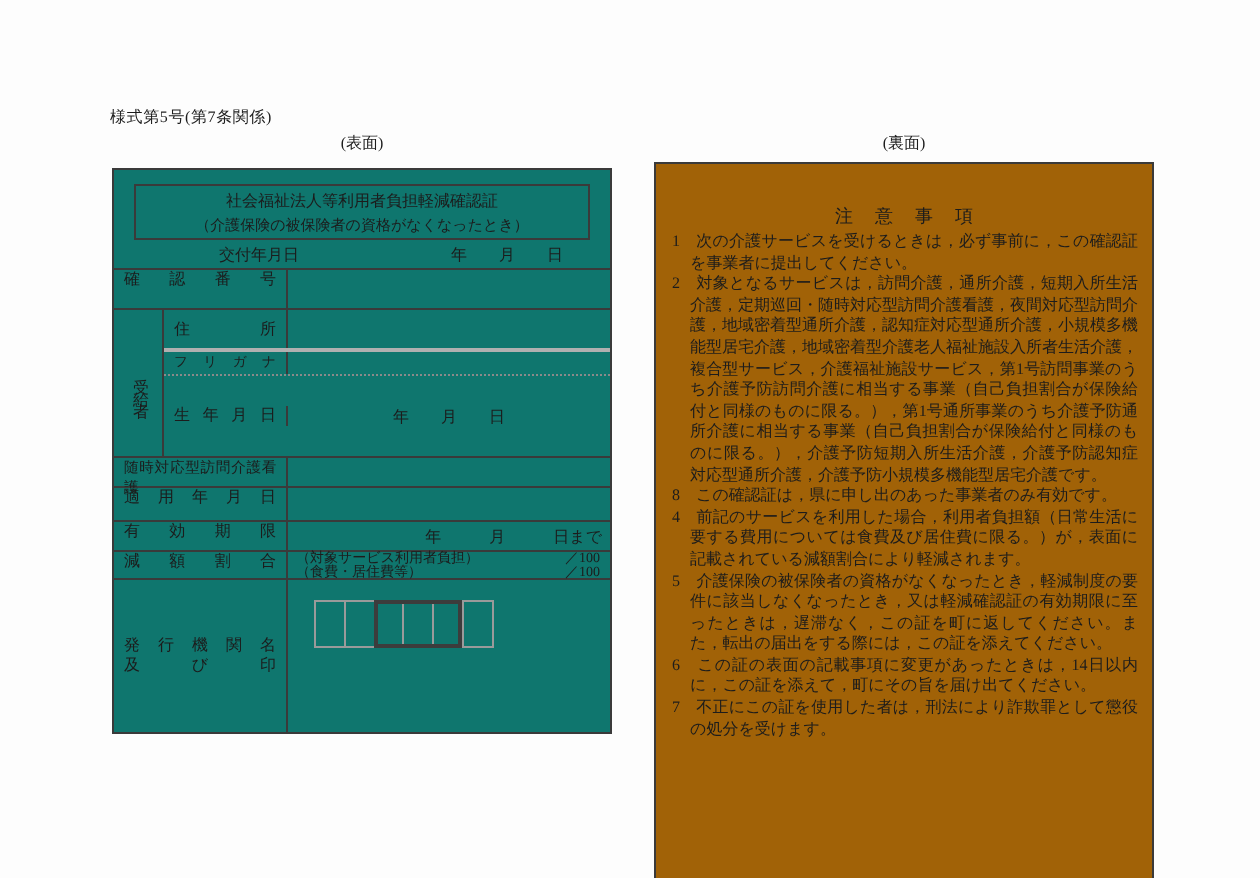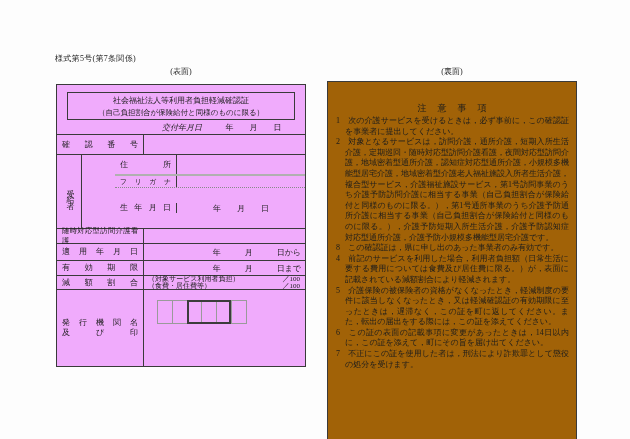--- a/index.html
+++ b/index.html
@@ -12,52 +12,52 @@
 
   
   #form-number { left:55px; top:53px; font-size:8px; letter-spacing:0.3px; }
   #front-side-label { left:56px; top:66px; width:250px; text-align:center; font-size:8px; }
   #back-side-label  { left:327px; top:66px; width:250px; text-align:center; font-size:8px; }
 
   
   #front-box {
     left:56px; top:84px; width:250px; height:283px;
     border:1px solid #3a3a3a; box-sizing:border-box;
-    display:flex; flex-direction:column; overflow:hidden; background:#f0abfc;
+    display:flex; flex-direction:column; overflow:hidden; background:#0f766e;
   }
   .title-wrap { height:37px; box-sizing:border-box; padding:7px 10px 0 10px; }
   .title-box {
     border:1px solid #3a3a3a; height:28px; box-sizing:border-box;
     display:flex; flex-direction:column; justify-content:center; text-align:center;
   }
   .title-l1 { font-size:8px; line-height:12px; }
   .title-l2 { font-size:7.5px; line-height:11px; }
 
   .trow { display:flex; box-sizing:border-box; border-bottom:1px solid #3a3a3a; }
   #row-kofu   { height:13px; }
   #row-confnum{ height:20px; }
-  #row-jukyu  { height:74px;gap:33px; }
+  #row-jukyu  { height:74px; }
   #row-insured{ height:15px; }
   #row-apply  { height:17px; }
   #row-valid  { height:15px; }
   #row-reduce { height:14px; }
   #row-issuer { flex:1; border-bottom:none; }
 
   .lcell {
     width:87px; box-sizing:border-box; border-right:1px solid #3a3a3a;
-    display:flex; flex-direction:column; justify-content:center; padding:0 5px;
+    display:flex; flex-direction:column; padding:0 5px;
   }
   .jl { display:block; width:100%; text-align:justify; text-align-last:justify; font-size:8px; line-height:10px; }
   .jl.small { font-size:7.3px; letter-spacing:-0.2px; }
   .vcell { flex:1; display:flex; align-items:center; font-size:8px; box-sizing:border-box; }
   .vcell.center { justify-content:center; }
   .vcell.right  { justify-content:flex-end; padding-right:4px; }
 
   
-  #row-kofu .kofu-label { width:145px; text-align:right; font-size:8px; line-height:12px;font-style:italic; }
+  #row-kofu .kofu-label { width:145px; text-align:center; font-size:8px; line-height:12px; }
   #row-kofu .kofu-value { flex:1; text-align:center; font-size:8px; line-height:12px; }
 
   
   .jukyu-cell {
     width:25px; box-sizing:border-box; border-right:1px solid #3a3a3a;
     display:flex; align-items:center; justify-content:center;
   }
   .vtext { writing-mode:vertical-rl; font-size:8px; letter-spacing:6px; }
   .jukyu-sub { flex:1; display:flex; flex-direction:column; }
   .subrow { display:flex; box-sizing:border-box; }
@@ -106,21 +106,21 @@
 
 <div class="abs" id="form-number">様式第5号(第7条関係)</div>
 <div class="abs" id="front-side-label">(表面)</div>
 <div class="abs" id="back-side-label">(裏面)</div>
 
 <div class="abs" id="front-box">
 
   <div class="title-wrap">
     <div class="title-box">
       <div class="title-l1">社会福祉法人等利用者負担軽減確認証</div>
-      <div class="title-l2">（自己負担割合が保険給付と同様のものに限る）</div>
+      <div class="title-l2">（介護保険の被保険者の資格がなくなったとき）</div>
     </div>
   </div>
 
   <div class="trow" id="row-kofu">
     <span class="kofu-label">交付年月日</span>
     <span class="kofu-value">年　　月　　日</span>
   </div>
 
   <div class="trow" id="row-confnum">
     <div class="lcell">
@@ -159,21 +159,20 @@
     <div class="lcell">
       <span class="jl small">随時対応型訪問介護看護</span>
     </div>
     <div class="vcell"></div>
   </div>
 
   <div class="trow" id="row-apply">
     <div class="lcell">
       <span class="jl">適用年月日</span>
     </div>
-    <div class="vcell right">年　　　月　　　日から</div>
   </div>
 
   <div class="trow" id="row-valid">
     <div class="lcell">
       <span class="jl">有効期限</span>
     </div>
     <div class="vcell right">年　　　月　　　日まで</div>
   </div>
 
   <div class="trow" id="row-reduce">

